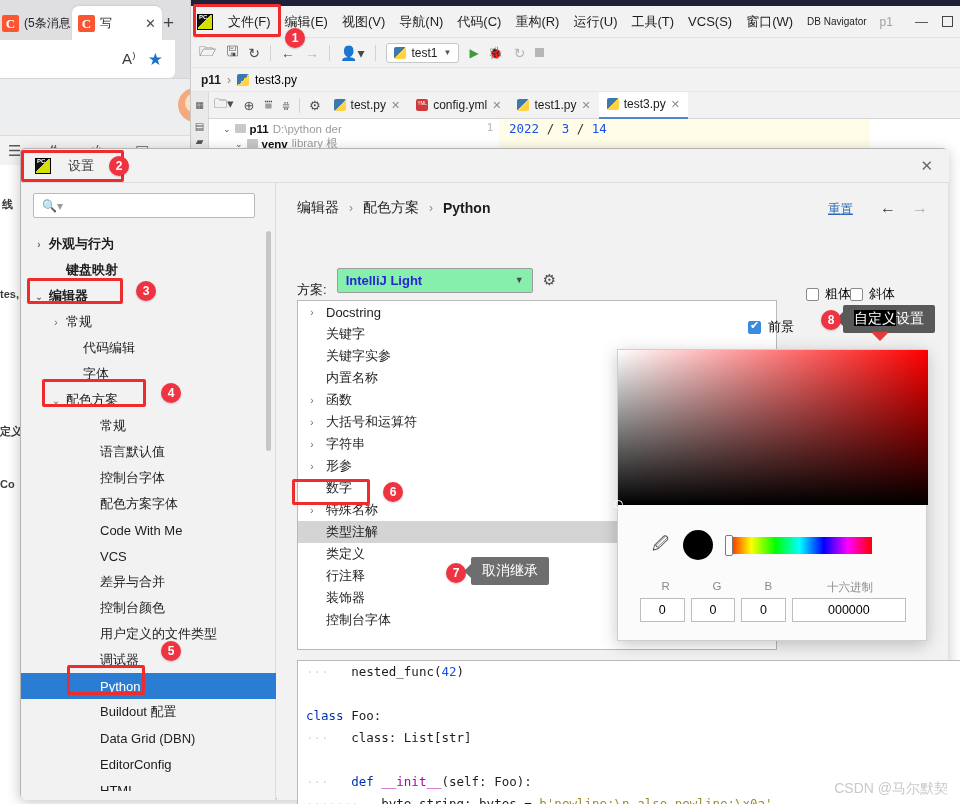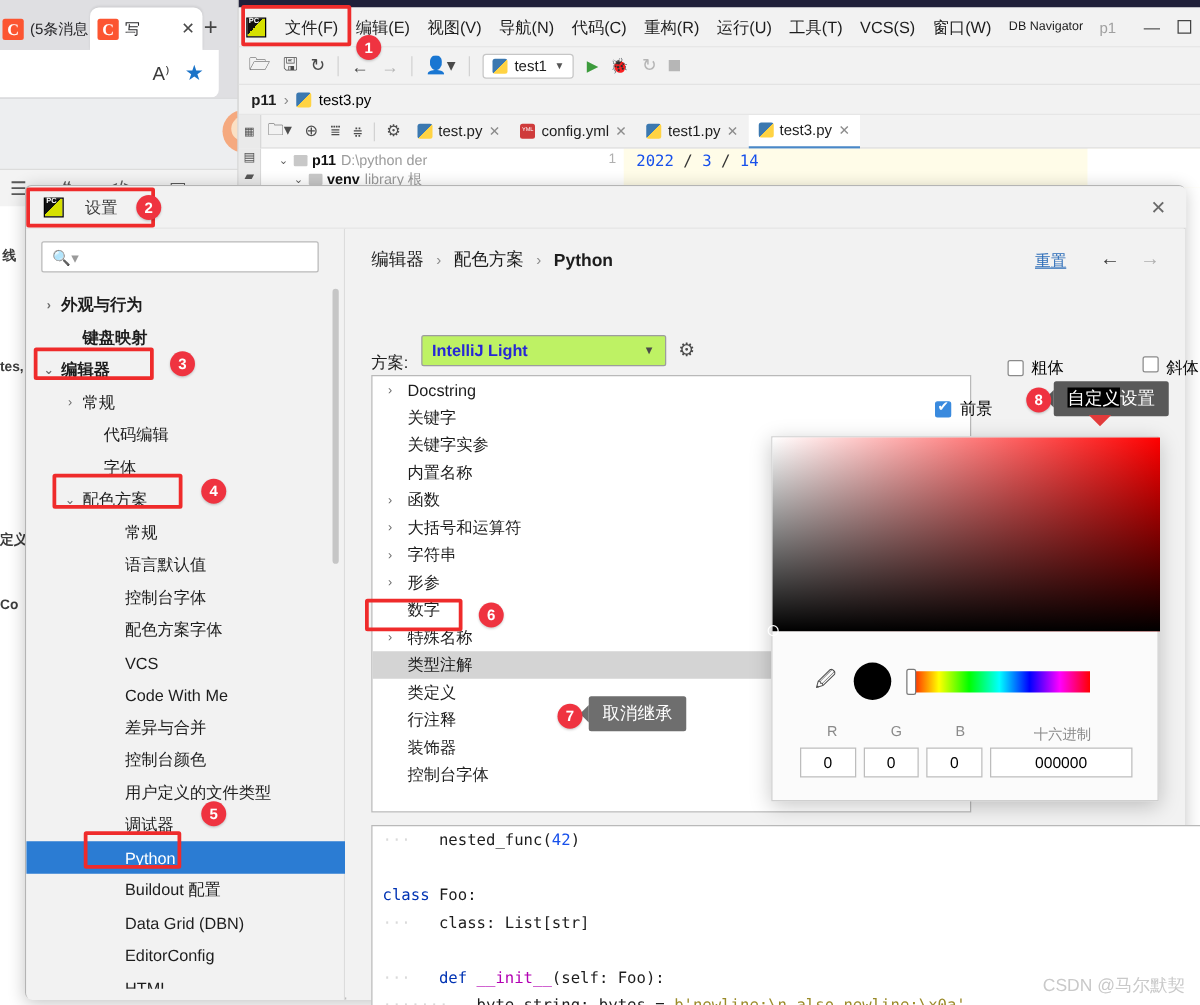--- a/index.html
+++ b/index.html
@@ -208,38 +208,38 @@
   }
   .crumb-last { font-weight:bold; }
   .crumb-arrow { color:#8c8c8c; font-size:12px; }
   .reset-link { position:absolute; right:95px; top:18px; font-size:12.5px; color:#2b6cb8; text-decoration:underline; }
   .nav-back { position:absolute; right:52px; top:16px; font-size:16px; color:#3a3a3a; }
   .nav-fwd  { position:absolute; right:20px; top:16px; font-size:16px; color:#b0b0b0; }
 
   .scheme-row { position:absolute; left:20px; top:78px; display:flex; align-items:center; gap:10px; }
   .scheme-label { font-size:13px; color:#1d1d1d;margin-top:20px; }
   .scheme-select {
-    width:196px; height:25px; background:#bef264; border:1px solid #9d9d9d; border-radius:2px;
+    width:196px; height:25px; background:#86efac; border:1px solid #9d9d9d; border-radius:2px;
     display:flex; align-items:center; padding:0 8px; font-size:13px; font-weight:bold; color:#2626d6;
   }
   .scheme-caret { margin-left:auto; color:#4a4a4a; font-size:9px; }
   .gear-btn { font-size:15px; color:#4a4a4a; }
 
   
   .list-panel {
     position:absolute; left:20px; top:117px; width:480px; height:350px;
     background:#fff; border:1px solid #b9b9b9;
   }
   .lrow { display:flex; align-items:center; height:22px; font-size:13px; color:#1d1d1d; padding-left:6px; }
   .lrow.sel { background:#d4d4d4; }
   .lchev { width:16px; text-align:center; font-size:10px; color:#6b6b6b; flex:none; }
 
   
   .opt-bold { position:absolute; left:806px; top:285px; display:flex; align-items:center; gap:6px; font-size:13px;}
-  .opt-italic { position:absolute; left:914px; top:285px; display:flex; align-items:flex-start; gap:6px; font-size:13px;}
+  .opt-italic { position:absolute; left:850px; top:285px; display:flex; align-items:center; gap:6px; font-size:13px;}
   .opt-fg { position:absolute; left:748px; top:318px; display:flex; align-items:center; gap:7px; font-size:13px;}
   .cb { width:13px;height:13px; border:1px solid #8a8a8a; background:#fff; border-radius:2px; flex:none;}
   .cb.on { background:#3a8ade; border-color:#3a8ade; position:relative; }
   .cb.on::after{ content:"✔"; position:absolute; left:1px; top:-3px; font-size:11px; color:#fff; }
 
   
   .preview {
     position:absolute; left:20px; top:477px; width:671px; height:174px;
     background:#fff; border:1px solid #b9b9b9; overflow:hidden;
     font-family:"DejaVu Sans Mono", monospace; font-size:12.5px; line-height:22px;
@@ -516,25 +516,25 @@
           <div class="trow">
             <span class="chev" style="margin-left: 63px;"></span>
             <span style="margin-left: 4px;">控制台字体</span>
           </div>
           <div class="trow">
             <span class="chev" style="margin-left: 63px;"></span>
             <span style="margin-left: 4px;">配色方案字体</span>
           </div>
           <div class="trow">
             <span class="chev" style="margin-left: 63px;"></span>
+            <span style="margin-left: 4px;">Code With Me</span>
+          </div>
+          <div class="trow">
+            <span class="chev" style="margin-left: 63px;"></span>
             <span style="margin-left: 4px;">VCS</span>
-          </div>
-          <div class="trow">
-            <span class="chev" style="margin-left: 63px;"></span>
-            <span style="margin-left: 4px;">Code With Me</span>
           </div>
           <div class="trow">
             <span class="chev" style="margin-left: 63px;"></span>
             <span style="margin-left: 4px;">差异与合并</span>
           </div>
           <div class="trow">
             <span class="chev" style="margin-left: 63px;"></span>
             <span style="margin-left: 4px;">控制台颜色</span>
           </div>
           <div class="trow">

